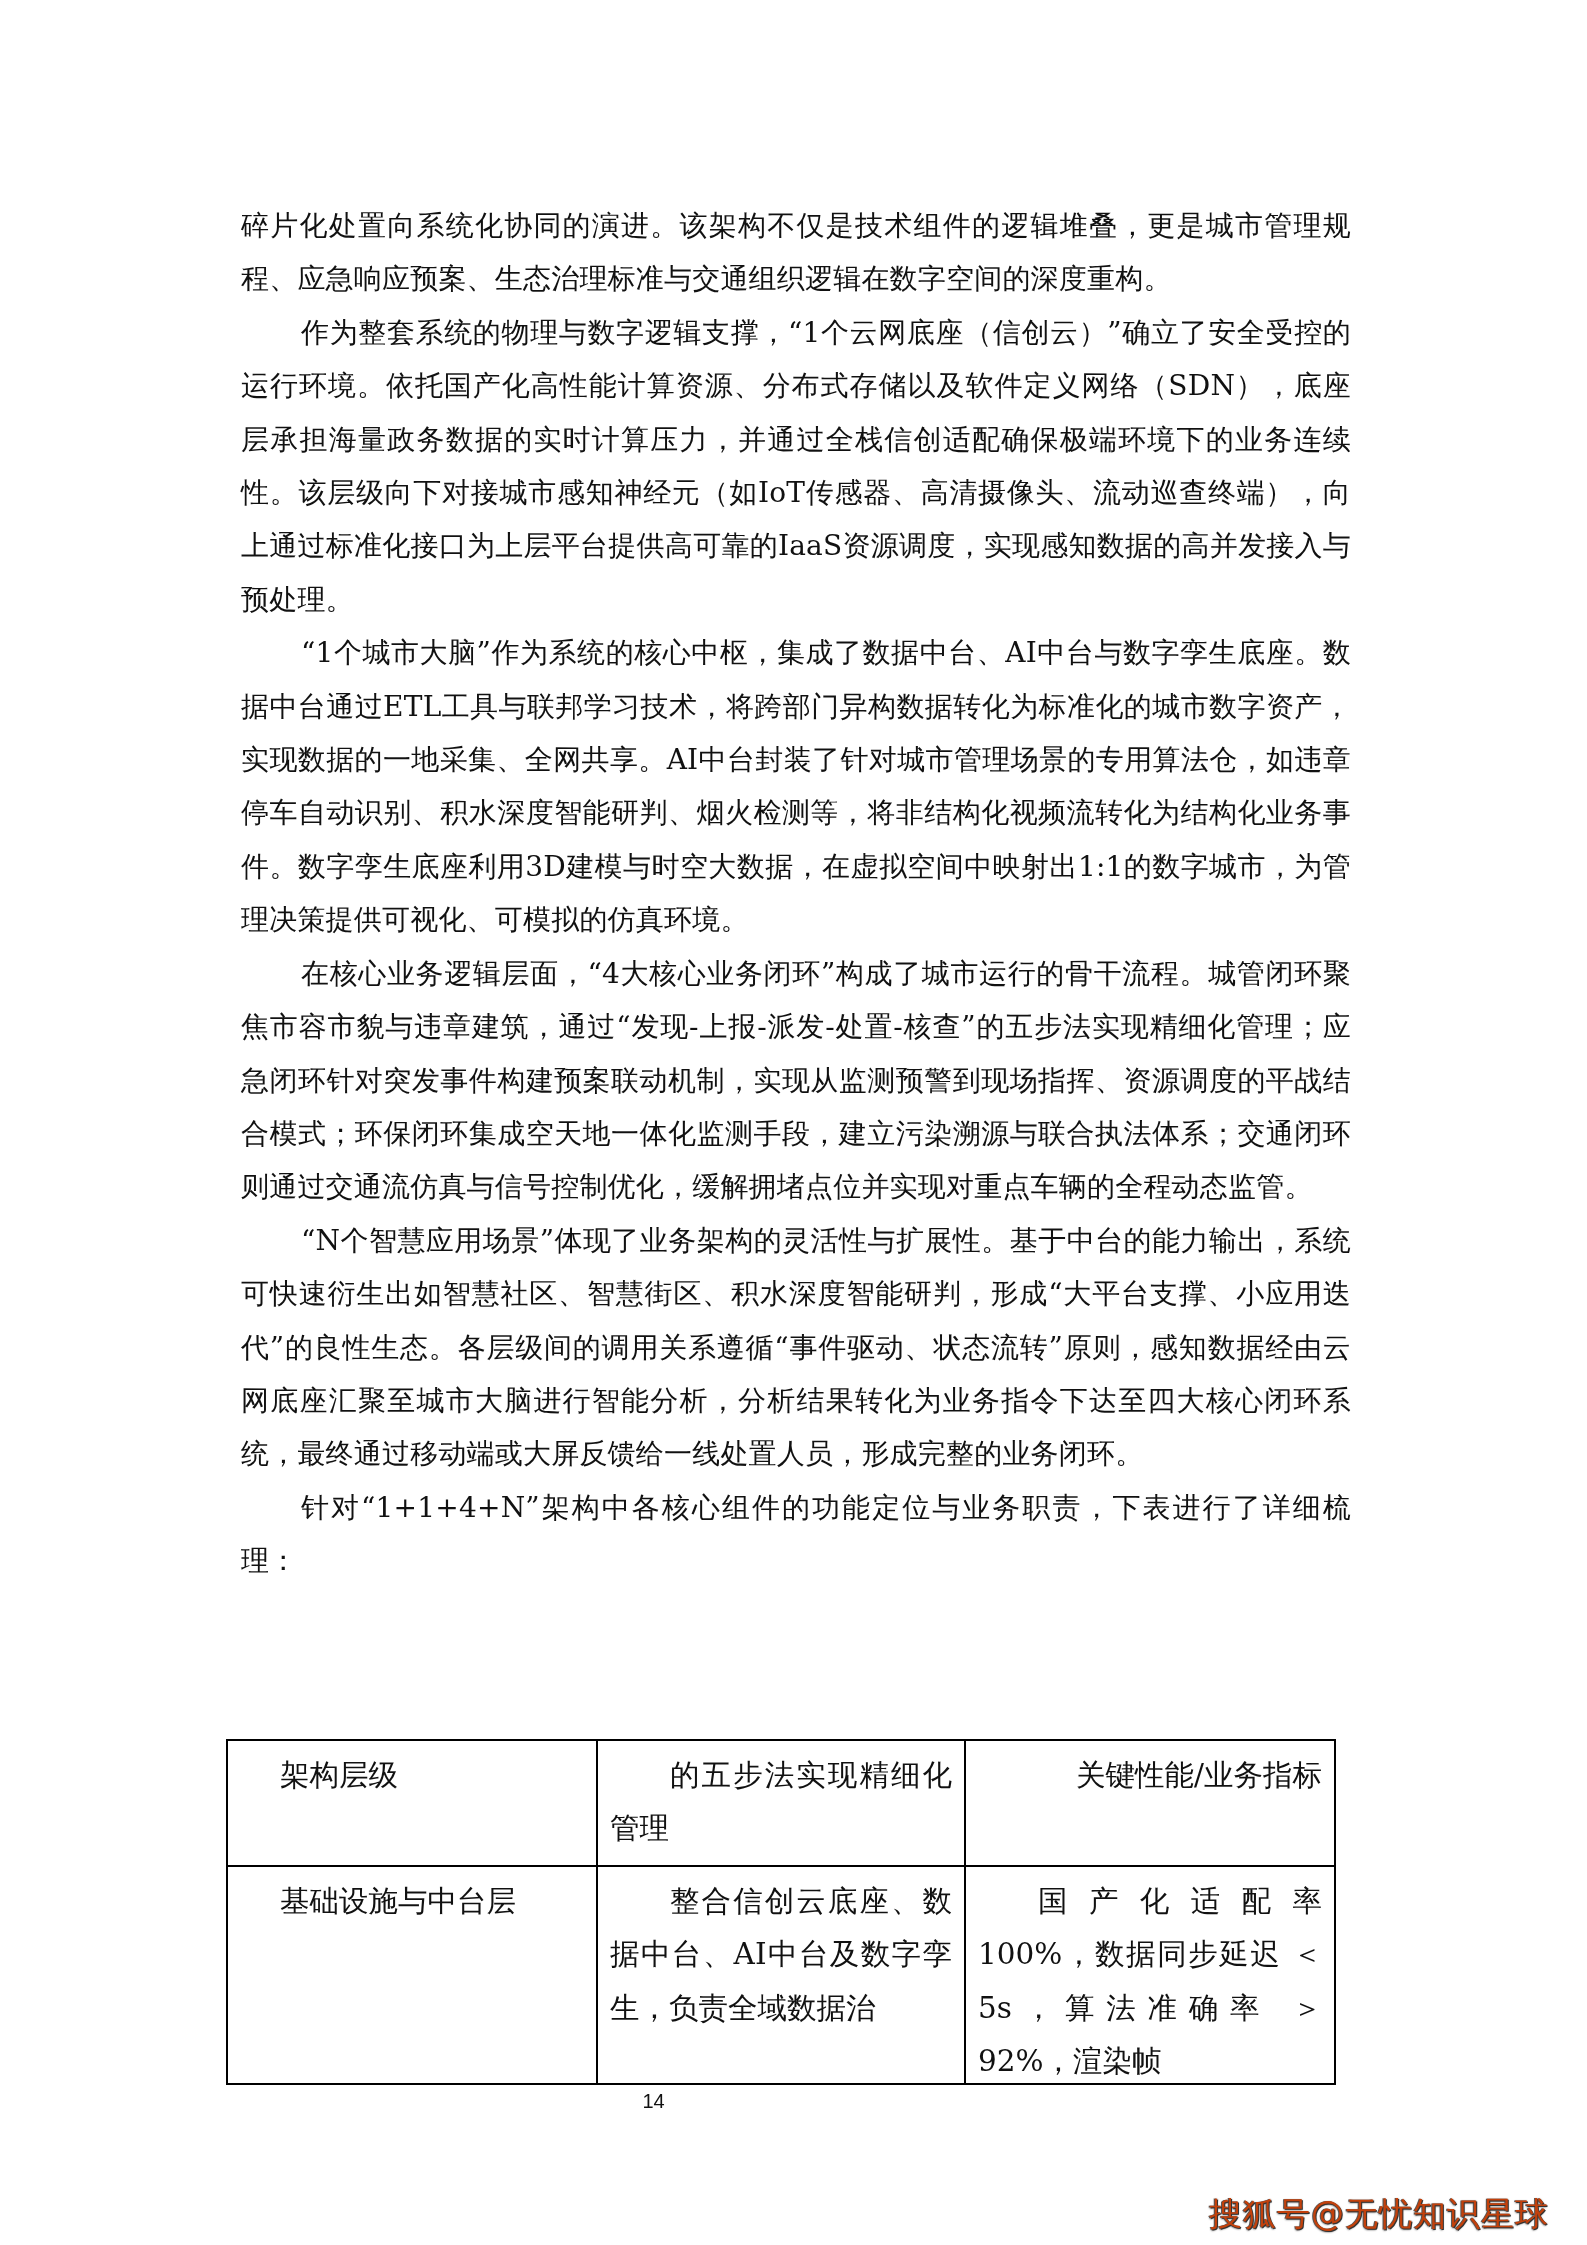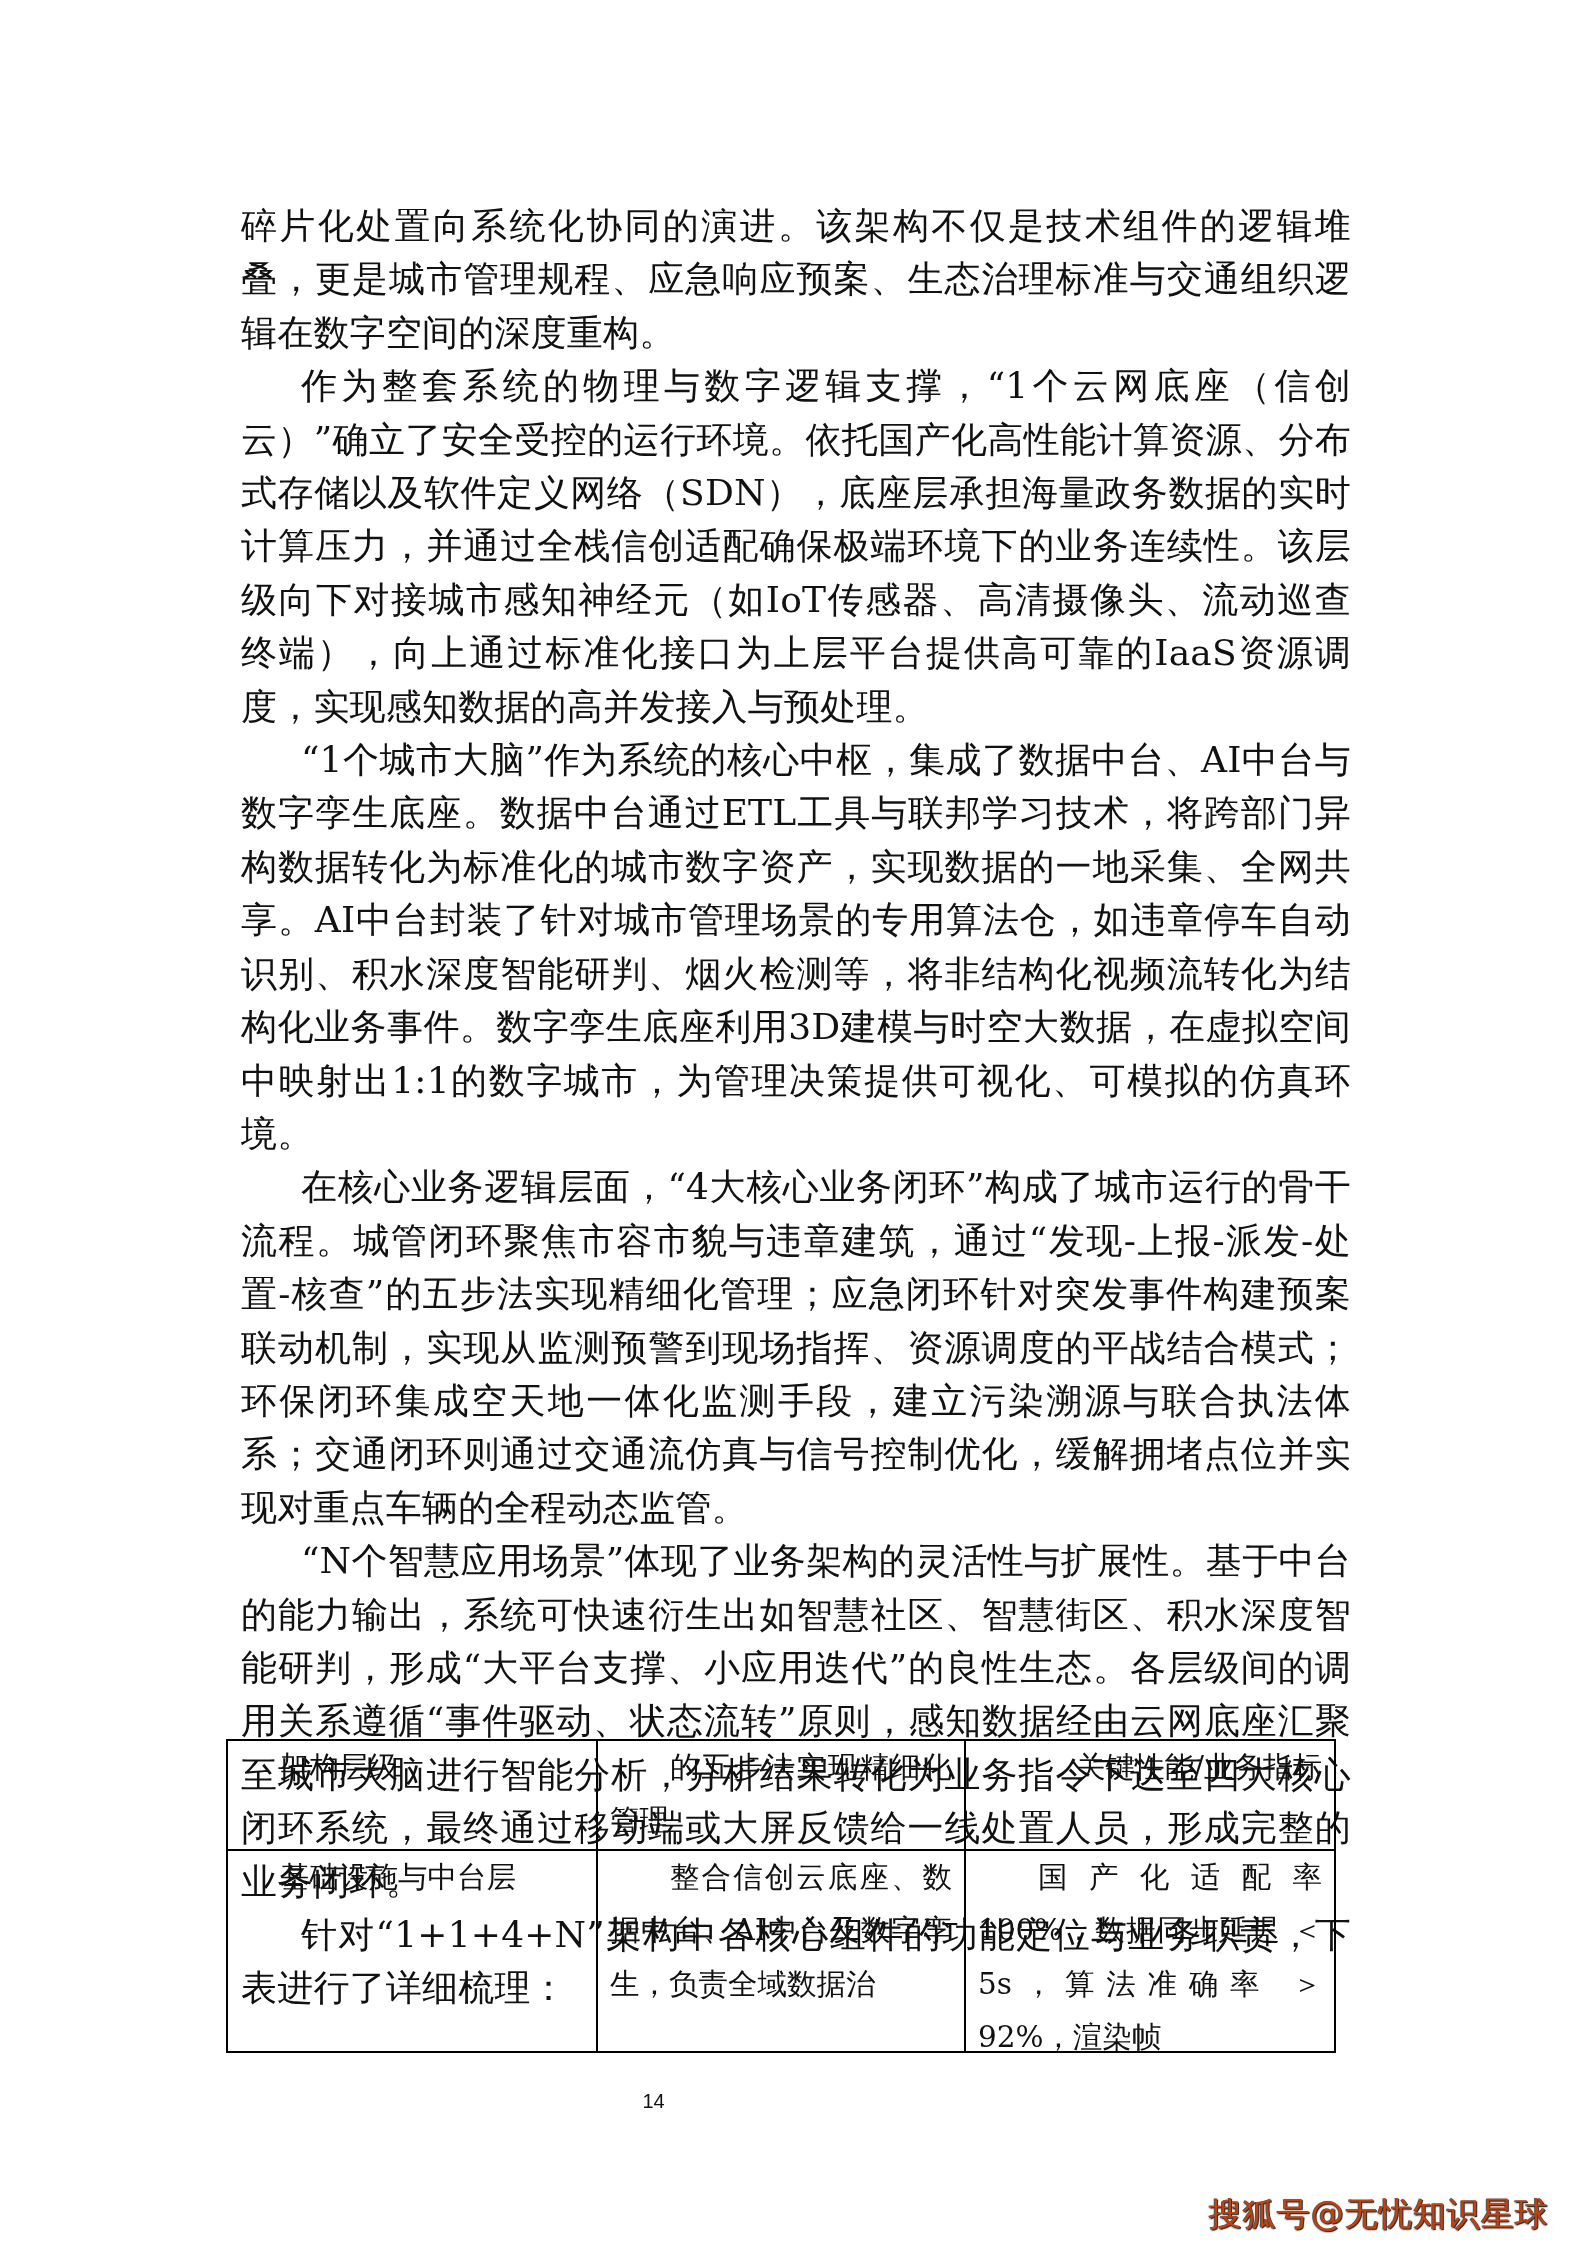--- a/index.html
+++ b/index.html
@@ -5,33 +5,33 @@
   html, body { margin: 0; padding: 0; background: #ffffff; }
   body {
     width: 1587px; height: 2245px; position: relative; overflow: hidden;
     font-family: "DejaVu Serif", "Liberation Serif", serif;
     color: #111111;
   }
   .page-body {
     position: absolute; left: 241px; top: 199px; width: 1110px;
   }
   .para {
-    margin: 0; font-size: 36px; line-height: 53.4px;
+    margin: 0; font-size: 28px; line-height: 53.4px;
     text-align: justify; text-justify: inter-character;
     letter-spacing: 0.2px;
   }
   .indent { text-indent: 60px; }
   table.arch {
     position: absolute; left: 226px; top: 1739px; width: 1108px;
     border-collapse: collapse; table-layout: fixed;
     font-family: "DejaVu Serif", "Liberation Serif", serif;
     font-size: 29.5px; line-height: 53.4px;
   }
   table.arch td {
-    border: 2px solid #000; vertical-align: top; padding: 0 12px;
+    border: 2px solid #000; vertical-align: top; padding: 8px 12px;
   }
   table.arch col.c1 { width: 370px; }
   table.arch col.c2 { width: 368px; }
   table.arch col.c3 { width: 370px; }
   .hdr td { height: 108px; }
   .row1 td { height: 158px; overflow: hidden; }
   .cell-inner { height: 200px; overflow: hidden; }
   .c1-text { padding-left: 52px !important; }
   .indent-cell { text-indent: 60px; text-align: justify; }
   .page-num {

